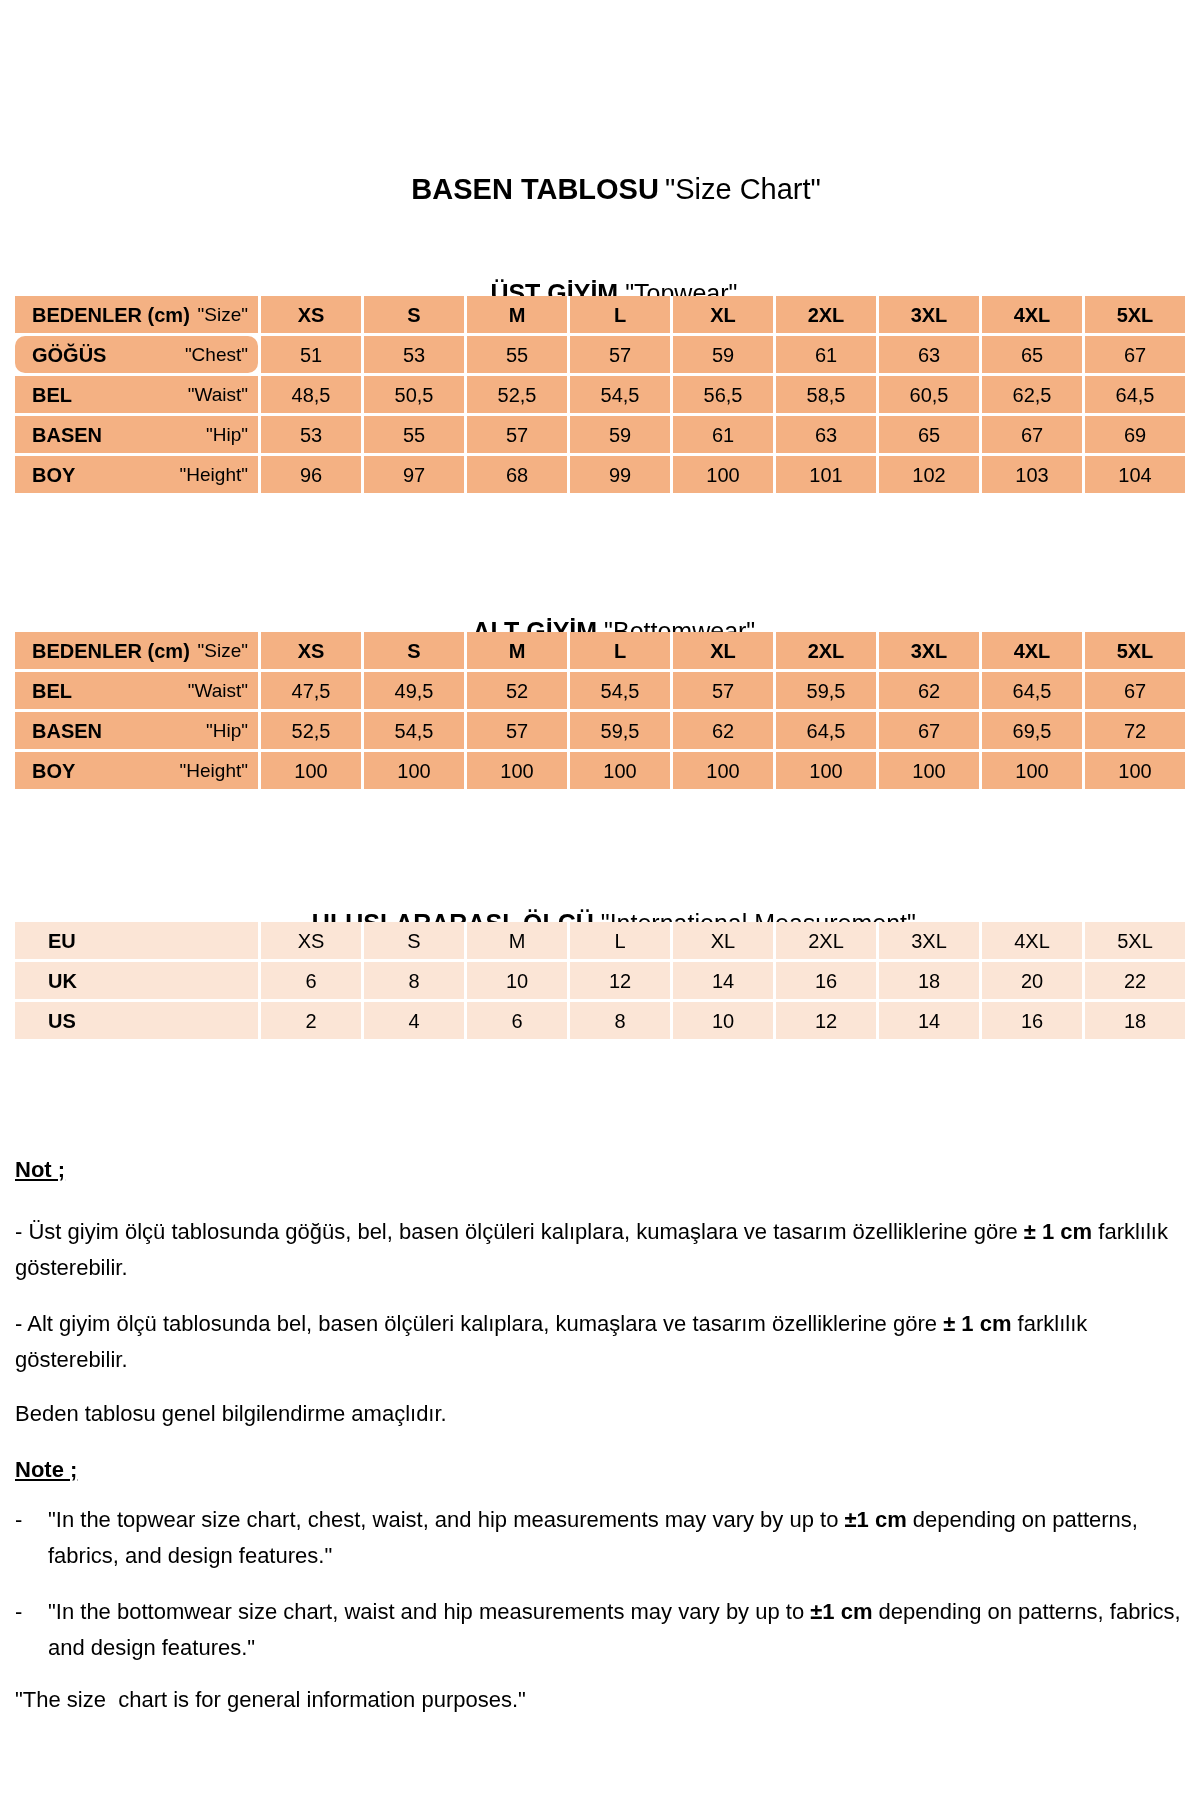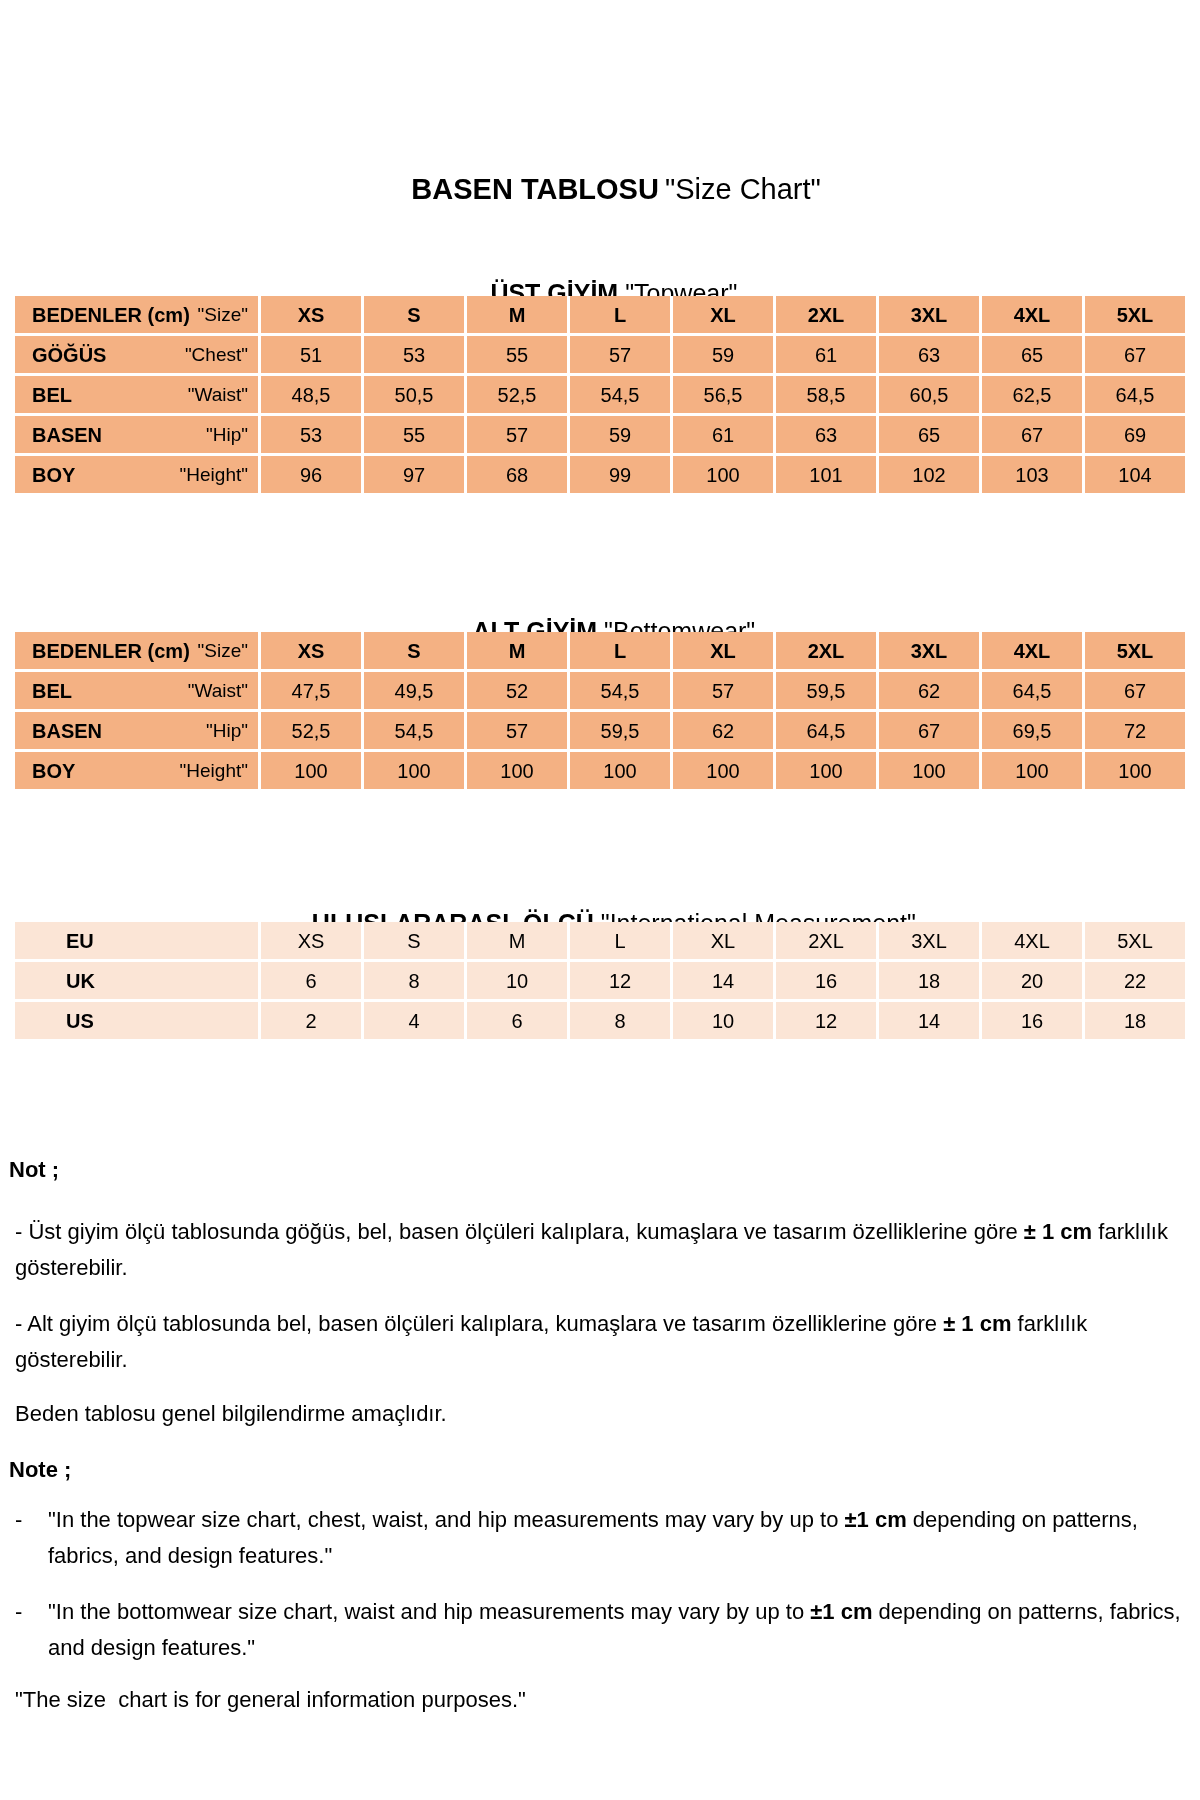--- a/index.html
+++ b/index.html
@@ -51,35 +51,35 @@
     display: flex;
     align-items: center;
     justify-content: center;
     font-size: 20px;
     line-height: 1;
   }
   .size-table .cell.label {
     justify-content: space-between;
     padding: 0 10px 0 17px;
   }
-  .size-table .cell.label.single { justify-content: flex-start; padding-left: 51px; }
+  .size-table .cell.label.single { justify-content: flex-start; padding-left: 33px; }
   .size-table .lbl-tr { font-weight: bold; font-size: 20px; }
   .size-table .lbl-en { font-weight: normal; font-size: 19px; }
   .size-table .cell.size-head { font-weight: bold; }
   .size-table .cell.value { font-weight: normal; }
 
   .notes {
     position: absolute;
     top: 1152px;
     left: 0;
     width: 1200px;
     font-size: 22px;
     line-height: 36px;
   }
-  .notes .n-label { font-weight: bold; padding: 0 9px; }
+  .notes .n-label { font-weight: bold; padding: 0 15px; text-decoration: underline; }
   .notes .n-para { padding: 0 15px; margin-top: 26px; }
   .notes .n-para.tight2 { margin-top: 20px; }
   .notes .n-para.tight3 { margin-top: 18px; }
   .notes .n-label.second { margin-top: 20px; }
   .notes .n-bullet {
     display: flex;
     padding: 0 15px;
   }
   .notes .n-bullet.first { margin-top: 14px; }
   .notes .n-bullet.second-b { margin-top: 20px; }
@@ -107,21 +107,21 @@
       </div>
       <div class="cell size-head" style="background: rgb(244, 177, 131);">XS</div>
       <div class="cell size-head" style="background: rgb(244, 177, 131);">S</div>
       <div class="cell size-head" style="background: rgb(244, 177, 131);">M</div>
       <div class="cell size-head" style="background: rgb(244, 177, 131);">L</div>
       <div class="cell size-head" style="background: rgb(244, 177, 131);">XL</div>
       <div class="cell size-head" style="background: rgb(244, 177, 131);">2XL</div>
       <div class="cell size-head" style="background: rgb(244, 177, 131);">3XL</div>
       <div class="cell size-head" style="background: rgb(244, 177, 131);">4XL</div>
       <div class="cell size-head" style="background: rgb(244, 177, 131);">5XL</div>
-      <div class="cell label" style="background: rgb(244, 177, 131);">
+      <div class="cell label" style="background: rgb(244, 177, 131); border-radius: 10px;">
         <span class="lbl-tr">GÖĞÜS</span>
         <span class="lbl-en">"Chest"</span>
       </div>
       <div class="cell value" style="background: rgb(244, 177, 131);">51</div>
       <div class="cell value" style="background: rgb(244, 177, 131);">53</div>
       <div class="cell value" style="background: rgb(244, 177, 131);">55</div>
       <div class="cell value" style="background: rgb(244, 177, 131);">57</div>
       <div class="cell value" style="background: rgb(244, 177, 131);">59</div>
       <div class="cell value" style="background: rgb(244, 177, 131);">61</div>
       <div class="cell value" style="background: rgb(244, 177, 131);">63</div>

